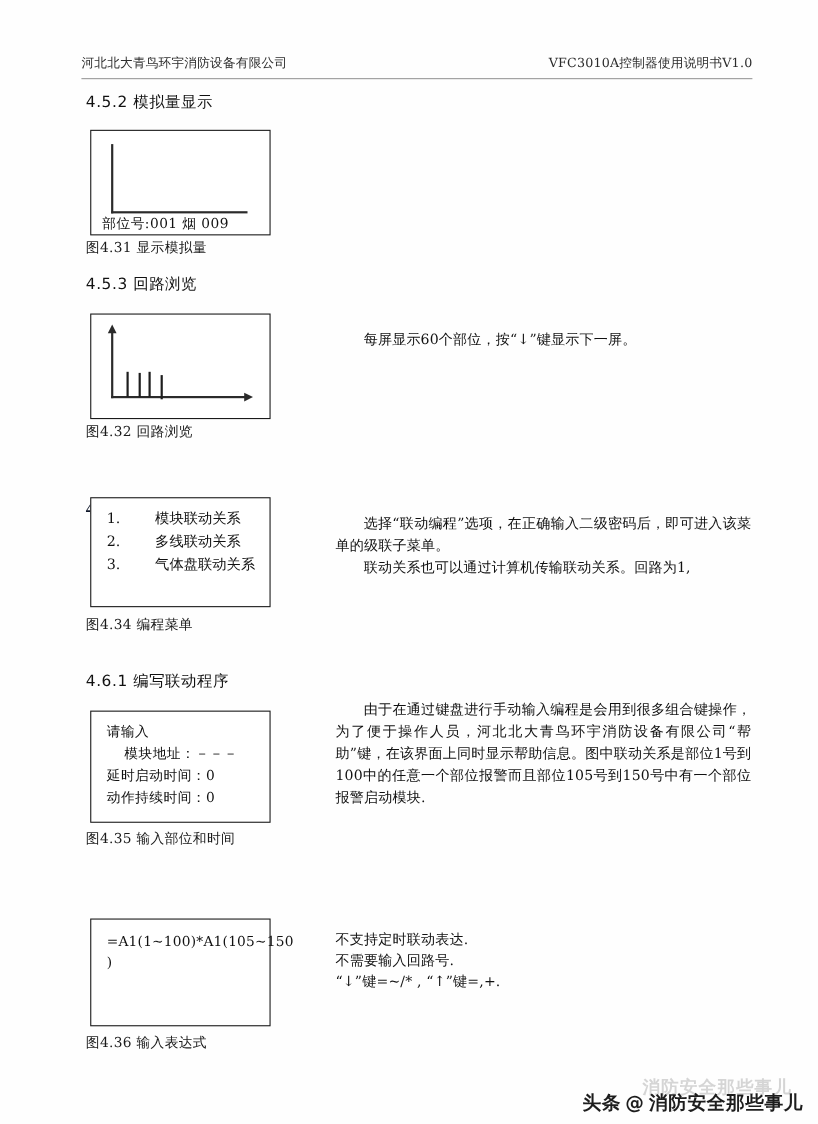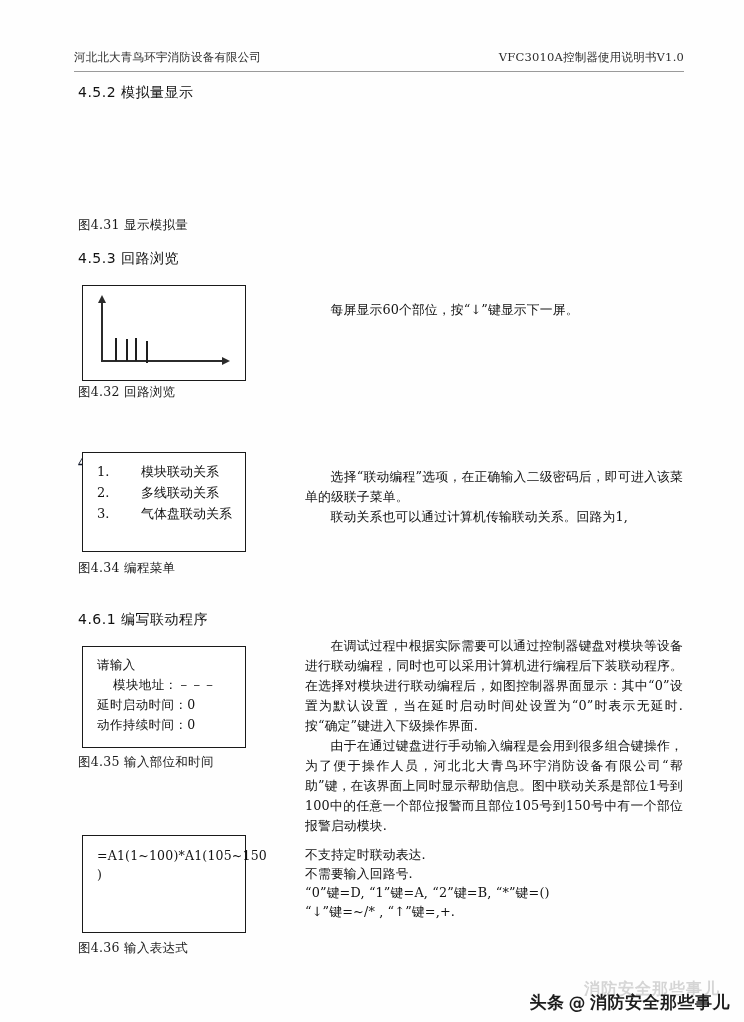--- a/index.html
+++ b/index.html
@@ -179,20 +179,25 @@
 <div class="page">
 
   <div class="header">
     <span class="header-left">河北北大青鸟环宇消防设备有限公司</span>
     <span class="header-right">VFC3010A控制器使用说明书V1.0</span>
   </div>
   <div class="header-rule"></div>
 
   <div class="h3" style="left:78px; top:84px;">4.5.2  模拟量显示</div>
 
+  <div class="figbox" style="left:82px; top:118px; width:164px; height:96px;">
+    <div class="axis-v" style="left:18px; top:12px; height:63px;"></div>
+    <div class="axis-h" style="left:18px; top:73px; width:124px;"></div>
+    <div class="screen-line" style="left:10px; top:76px;">部位号:001 烟 009</div>
+  </div>
   <div class="figcap" style="left:78px; top:217px;">图4.31  显示模拟量</div>
 
 
   <div class="h3" style="left:78px; top:250px;">4.5.3  回路浏览</div>
 
   <div class="figbox" style="left:82px; top:285px; width:164px; height:96px;">
     <div class="arrow-up" style="left:15px; top:9px;"></div>
     <div class="axis-v" style="left:18px; top:16px; height:60px;"></div>
     <div class="axis-h" style="left:18px; top:74px; width:123px;"></div>
     <div class="arrow-right" style="left:139px; top:71px;"></div>
@@ -236,36 +241,34 @@
 
   <div class="figbox" style="left:82px; top:646px; width:164px; height:102px;">
     <div class="screen-line" style="left:14px; top:10px;">请输入</div>
     <div class="screen-line" style="left:30px; top:30px;">模块地址：－－－</div>
     <div class="screen-line" style="left:14px; top:50px;">延时启动时间：0</div>
     <div class="screen-line" style="left:14px; top:70px;">动作持续时间：0</div>
   </div>
   <div class="figcap" style="left:78px; top:754px;">图4.35  输入部位和时间</div>
 
   <div class="bodytext" style="left:305px; top:636px; width:378px;">
-    <p class="indent">在调试过程中根据实际需要可以通过控制器键盘对模块等设备进行联动编程，同时也可以采用计算机进行编程后下装联动程序。在选择对模块进行联动编程后，如图控制器界面显示：其中“0”设置为默认设置，当在延时启动时间处设置为“0”时表示无延时.  按“确定”键进入下级操作界面.</p>
     <p class="indent">由于在通过键盘进行手动输入编程是会用到很多组合键操作，为了便于操作人员，河北北大青鸟环宇消防设备有限公司“帮助”键，在该界面上同时显示帮助信息。图中联动关系是部位1号到100中的任意一个部位报警而且部位105号到150号中有一个部位报警启动模块.</p>
   </div>
 
   <div class="figbox" style="left:82px; top:835px; width:164px; height:98px;">
     <div class="mono-expr" style="left:14px; top:10px;">
       <div>=A1(1~100)*A1(105~150</div>
       <div>)</div>
     </div>
   </div>
   <div class="figcap" style="left:78px; top:940px;">图4.36  输入表达式</div>
 
   <div class="bodytext" style="left:305px; top:845px; width:378px; line-height:19px;">
     <p>不支持定时联动表达.</p>
     <p>不需要输入回路号.</p>
-    <p>“0”键=D, “1”键=A, “2”键=B, “*”键=()</p>
     <p>“↓”键=~/* ,  “↑”键=,+.</p>
   </div>
 
   <div class="pagenum">14</div>
 
   <div class="watermark-ghost">消防安全那些事儿</div>
 
   <div class="watermark">
     <span>头条</span>
     <span>@</span>

